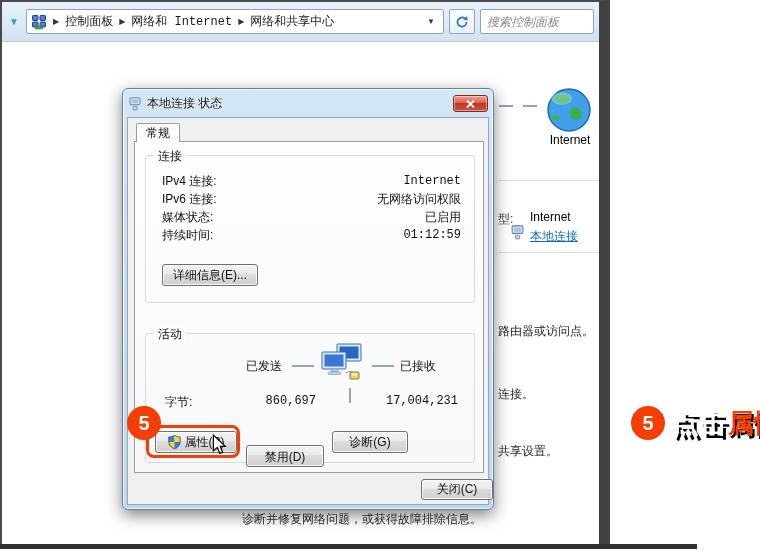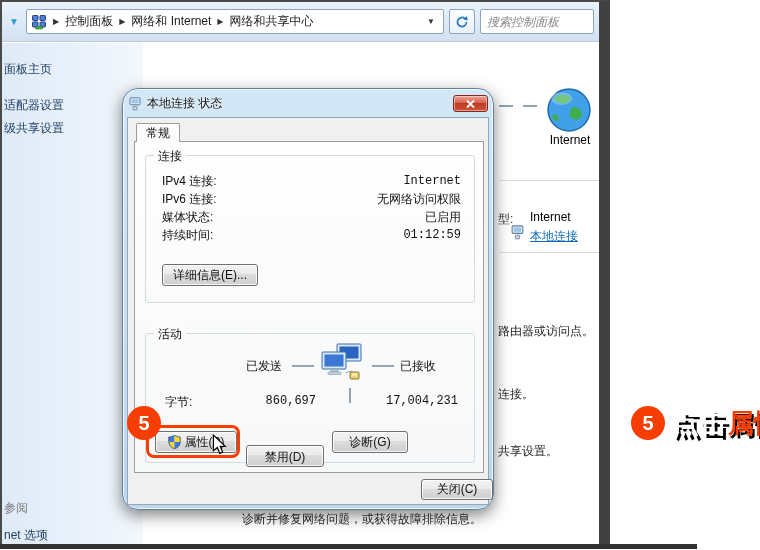--- a/index.html
+++ b/index.html
@@ -23,21 +23,21 @@
     background:linear-gradient(#eaf2fb,#d2e1f2);
     border-bottom:1px solid #b9cadd;
     display:flex; align-items:center; padding:0 5px; gap:5px;
   }
   .nav-dd { color:#2e9bd6; font-size:10px; width:14px; text-align:center; cursor:default; }
   .crumbbox {
     flex:1; height:25px; background:#fff; border:1px solid #8ba5c1; border-radius:2px;
     display:flex; align-items:center; padding:0 4px; gap:4px; font-size:12px; color:#1b1b1b;
   }
   .crumb-sep { font-size:8px; color:#333; padding:0 2px; }
-  .crumb { white-space:nowrap; cursor:pointer; }
+  .crumb { white-space:nowrap; cursor:pointer;font-family:Liberation Mono, monospace; }
   .crumb-dd { margin-left:auto; font-size:8px; color:#333; padding:0 4px; }
   .refresh-btn {
     width:26px; height:25px; border:1px solid #8ba5c1; border-radius:2px;
     background:linear-gradient(#fdfefe,#e8f1f8); display:flex; align-items:center; justify-content:center;
   }
   .searchbox {
     width:114px; height:25px; border:1px solid #8ba5c1; border-radius:2px; background:#fff;
     font-family:"Liberation Sans", sans-serif;
     font-size:12px; font-style:italic; color:#8a8a8a; padding:0 6px; outline:none;
   }
@@ -64,21 +64,21 @@
   .type-value { position:absolute; left:528px; top:208px; font-size:12px; color:#000; }
   .conn-icon { position:absolute; left:508px; top:223px; }
   .conn-link { position:absolute; left:528px; top:226px; font-size:12px; color:#0d6ab8; text-decoration:underline; cursor:pointer; }
   .task-frag { position:absolute; left:496px; font-size:12px; color:#1f1f1f; white-space:nowrap; }
   .main-bottom-text { position:absolute; left:240px; top:509px; font-size:12px; color:#2a2a2a; white-space:nowrap; }
 
   
   .dialog {
     position:absolute; left:122px; top:88px; width:372px; height:422px;
     background:linear-gradient(#d3e7f6,#bcd6ea);
-    border:1px solid #5f82a0; border-radius:16px;
+    border:1px solid #5f82a0; border-radius:6px;
     box-shadow:0 5px 16px rgba(0,0,0,.5), inset 0 0 0 1px rgba(255,255,255,.75);
   }
   .titlebar { position:absolute; left:5px; top:2px; right:5px; height:25px; display:flex; align-items:center; gap:5px; font-size:12px; color:#111; }
   .titlebar .t-text { text-shadow:0 0 3px #fff; }
   .close-btn {
     margin-left:auto; width:35px; height:17px; border:1px solid #7e2d1d; border-radius:3px;
     background:linear-gradient(#f0a292,#d66250 45%,#bc3a22 46%,#d0503a);
     display:flex; align-items:center; justify-content:center; box-shadow:inset 0 0 0 1px rgba(255,255,255,.45);
   }
   .dlg-client {
@@ -166,27 +166,20 @@
       </div>
       <div class="refresh-btn">
         <svg width="14" height="14" viewBox="0 0 16 16">
           <path d="M13.2 8a5.2 5.2 0 1 1-1.7-3.8" fill="none" stroke="#2f78c2" stroke-width="2"></path>
           <polygon points="13.6,1.2 14.6,6.2 9.6,5.2" fill="#2f78c2"></polygon>
         </svg>
       </div>
       <input class="searchbox" placeholder="搜索控制面板" style="">
     </div>
 
-    <div class="sidebar">
-      <span class="side-item" style="top:18px">面板主页</span>
-      <span class="side-item" style="top:54px">适配器设置</span>
-      <span class="side-item" style="top:77px">级共享设置</span>
-      <span class="side-item side-muted" style="top:457px">参阅</span>
-      <span class="side-item" style="top:484px">net 选项</span>
-    </div>
 
 
     <div class="map-dash"></div>
     <svg class="globe" width="46" height="46" viewBox="0 0 44 44">
       <circle cx="22" cy="22" r="20" fill="#41a0e8" stroke="#1f6fae" stroke-width="1.5"></circle>
       <path d="M8,10 q7,-5 15,-1 q0,7 -7,7 q-7,-1 -8,-6 Z" fill="#3faf4c"></path>
       <path d="M27,19 q9,2 7,10 q-7,5 -11,-1 q-1,-7 4,-9 Z" fill="#3faf4c"></path>
       <path d="M8,26 q5,1 4,6 q-4,1 -6,-2 q0,-3 2,-4 Z" fill="#3faf4c"></path>
       <ellipse cx="15" cy="11" rx="10" ry="6" fill="rgba(255,255,255,0.28)"></ellipse>
     </svg>

